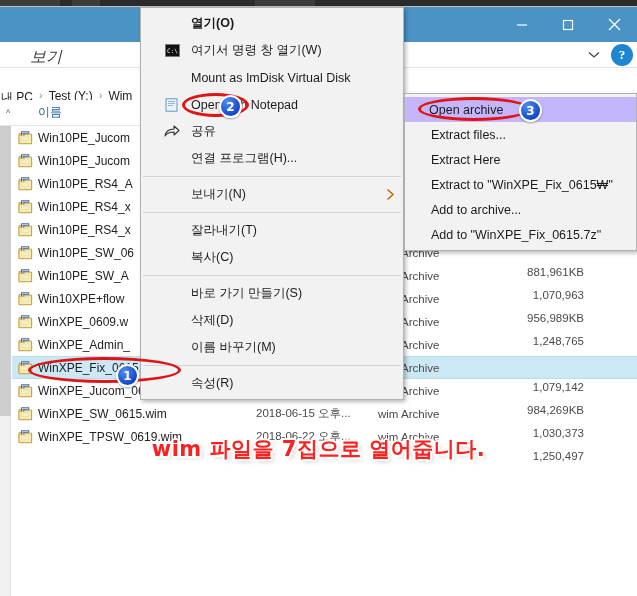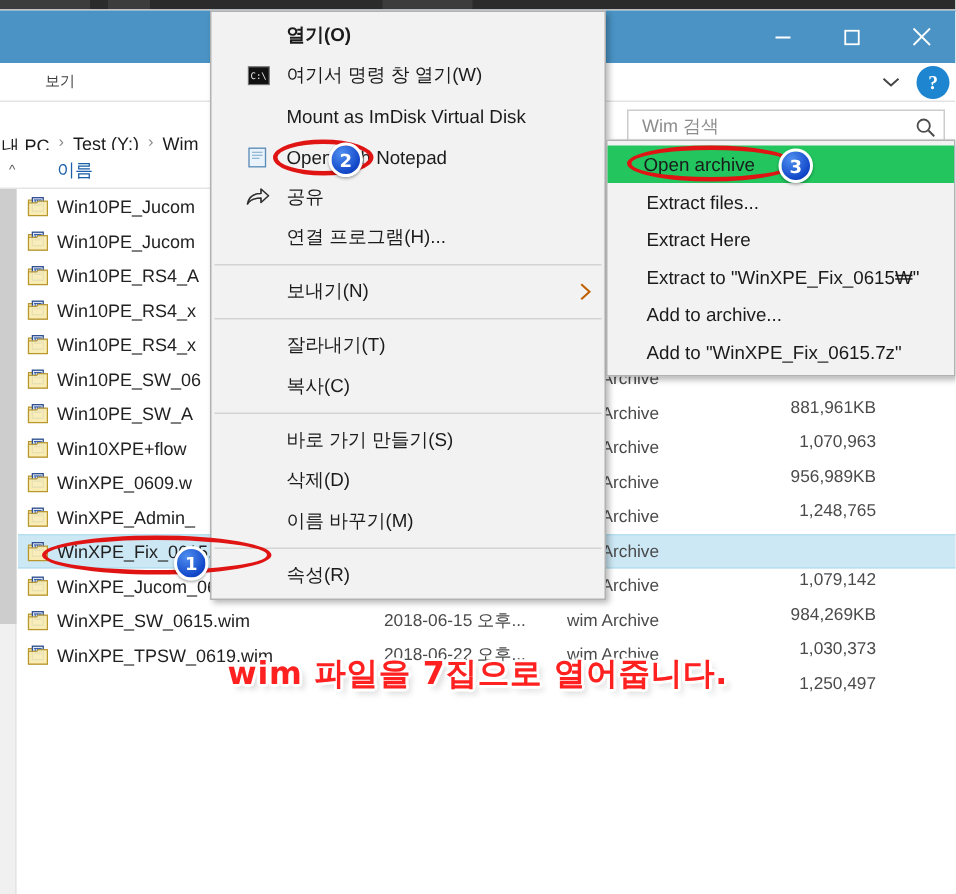--- a/index.html
+++ b/index.html
@@ -57,22 +57,23 @@
 
   
   .ribbonbar {
     position: absolute; left: 0; top: 35px;
     width: 637px; height: 26px;
     background: #ffffff;
     border-bottom: 1px solid #e3e3e3;
   }
   .ribbon-tab {
     position: absolute; left: 22px; top: 3px;
-    font-size: 10px; color: #3c3c3c;
+    font-size: 16px; color: #3c3c3c;
     padding: 2px 8px;
+    font-style: italic;
   }
   .ribbon-right {
     position: absolute; right: 4px; top: 2px;
     display: flex; align-items: center; gap: 6px;
   }
   .chev-down {
     width: 22px; height: 22px;
     display: flex; align-items: center; justify-content: center;
     color: #444;
   }
@@ -121,21 +122,21 @@
   .colhead {
     position: absolute; left: 0; top: 93px;
     width: 637px; height: 26px;
     background: #ffffff;
     border-bottom: 1px solid #e5e5e5;
   }
   .colhead .ch {
     position: absolute; top: 4px;
     font-size: 12px; color: #1a5fa8;
     padding-left: 8px;
-    height: 18px; line-height: 18px;
+    height: 18px; line-height: 18px; font-family: Liberation Mono, monospace;
   }
   .colhead .sortcaret {
     position: absolute; left: 6px; top: 8px;
     color: #5a5a5a; font-size: 9px;
   }
 
   
   .content {
     position: absolute; left: 0; top: 119px;
     width: 637px; height: 470px;
@@ -243,21 +244,21 @@
     box-shadow: 2px 2px 4px rgba(0,0,0,0.28);
     z-index: 60;
     padding: 3px 0;
   }
   .smi {
     height: 25px;
     display: flex; align-items: center;
     font-size: 12.5px; color: #1b1b1b;
     padding-left: 26px;
   }
-  .smi.hl { background: #22c55e; padding-left: 24px; }
+  .smi.hl { background: #c4b5fd; padding-left: 24px; }
 
   
   .redellipse {
     position: absolute;
     border: 3px solid #e11414;
     border-radius: 50%;
     z-index: 80;
     pointer-events: none;
   }
   .badge {
@@ -335,29 +336,20 @@
     </div>
 
     <div class="addrbar">
       <div class="crumbs">
         <span class="crumb">내 PC</span>
         <span class="crumb-sep">›</span>
         <span class="crumb">Test (Y:)</span>
         <span class="crumb-sep">›</span>
         <span class="crumb">Wim</span>
       </div>
-      <div class="searchbox">
-        <div class="ph">Wim 검색</div>
-        <div class="mag">
-          <svg width="14" height="14" viewBox="0 0 14 14">
-              <circle cx="5.8" cy="5.8" r="4.1" fill="none" stroke="#4d4d4d" stroke-width="1.25"></circle>
-              <line x1="9" y1="9" x2="12.8" y2="12.8" stroke="#4d4d4d" stroke-width="1.35"></line>
-            </svg>
-        </div>
-      </div>
     </div>
 
     <div class="colhead">
       <div class="sortcaret">^</div>
       <div class="ch" style="left:30px;">이름</div>
     </div>
 
     <div class="content">
       <div class="left-rail">
         <div class="thumb"></div>

